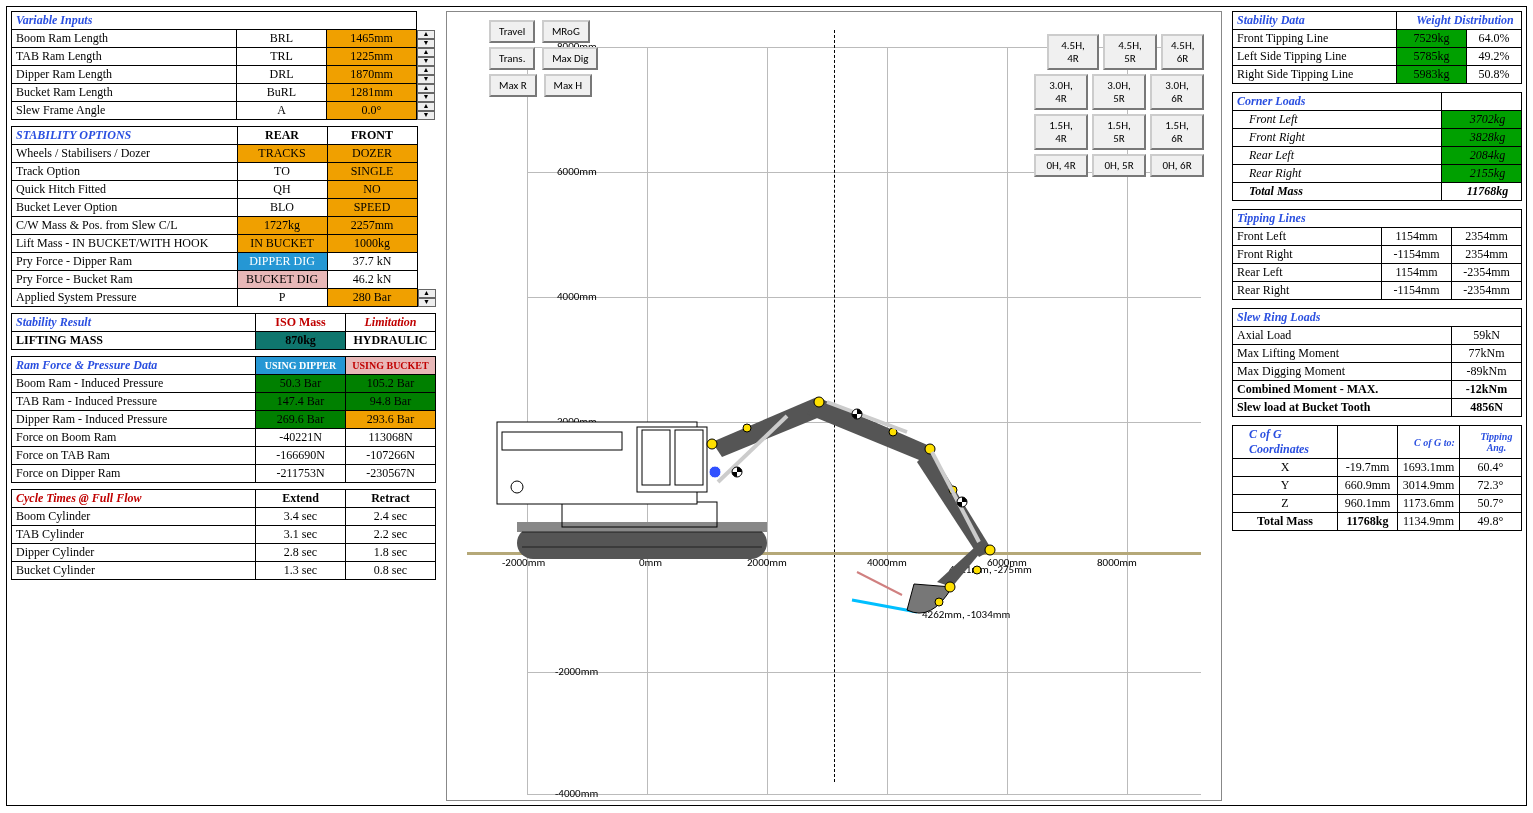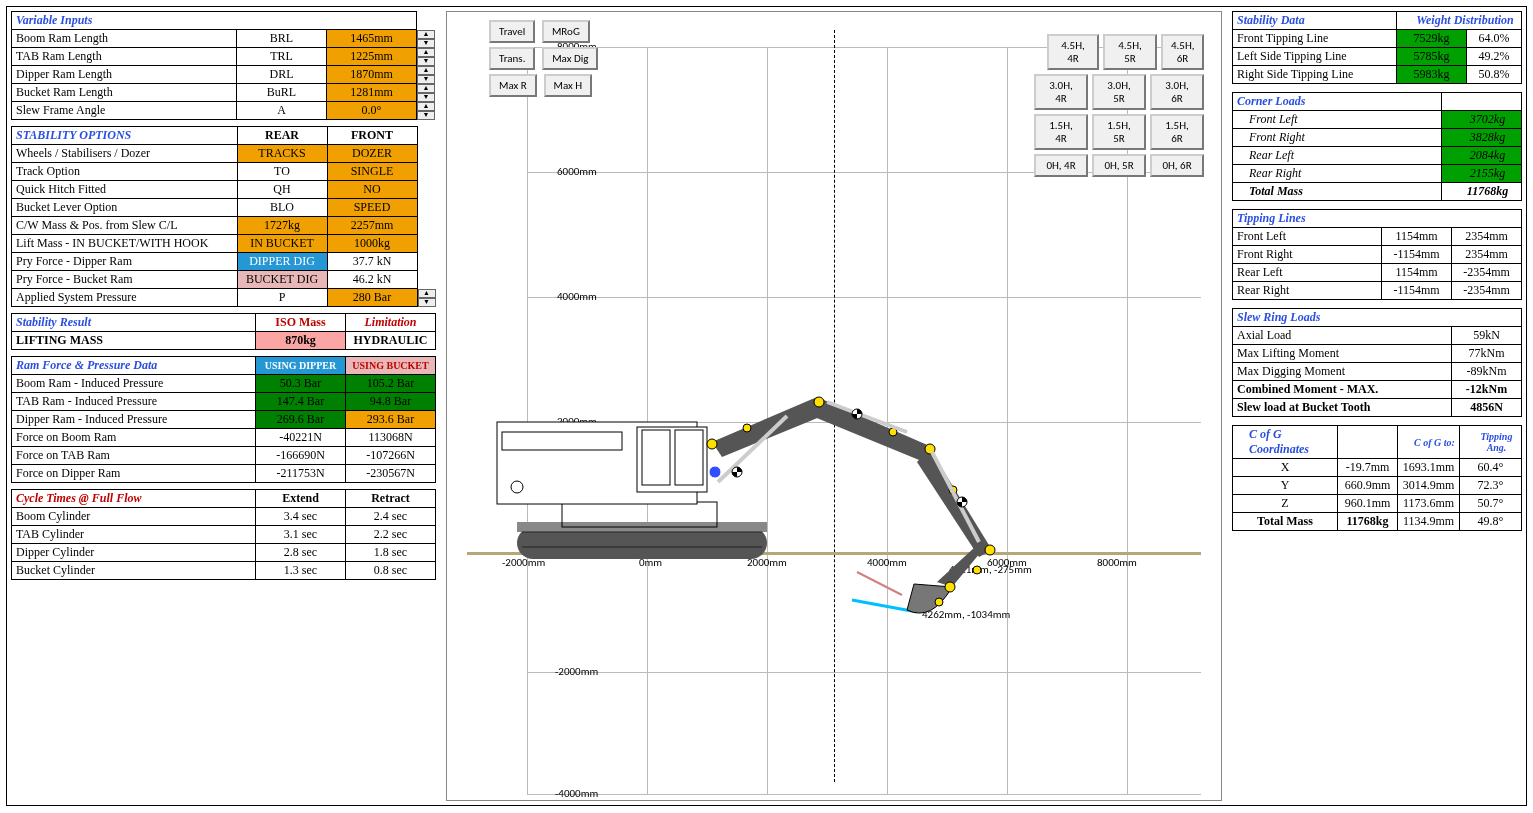--- a/index.html
+++ b/index.html
@@ -27,21 +27,21 @@
   table { border-collapse: collapse; width:100%;font-family:Liberation Serif, serif; }
   td, th { border: 1px solid #000; padding:1px 4px; height:18px; text-align:center; vertical-align:middle; font-size:12px; }
   .hdr-blue { color:#2a4fe0; font-style:italic; font-weight:bold; text-align:left; background:#fff; }
   .hdr-red { color:#c00000; font-style:italic; font-weight:bold; text-align:left; }
   .lab { text-align:left; }
   .ital { font-style: italic; padding-left: 16px; }
   .bold { font-weight: bold; }
   .orange { background:#f0a000; }
   .green { background:#00a000; }
   .dgreen { background:#008000; color:#000; }
-  .yellow { background:#fca5a5; }
+  .yellow { background:#0f766e; }
   .pink { background:#e8b8b8; }
   .teal { background:#2597d4; color:#fff; }
   .spin { width:18px; display:flex; flex-direction:column; }
   .spin div { width:18px; height:9px; border:1px solid #666; background:#eee; font-size:7px; line-height:7px; text-align:center; cursor:pointer; }
   .btn3d {
     display:inline-block; padding:3px 8px; border:2px outset #ccc; background:#f0f0f0;
     font-size:11px; cursor:pointer; margin:2px; text-align:center;
   }
   .panel-buttons-left { position:absolute; top:6px; left:40px; }
   .panel-buttons-right { position:absolute; top:20px; right:15px; text-align:right;}

